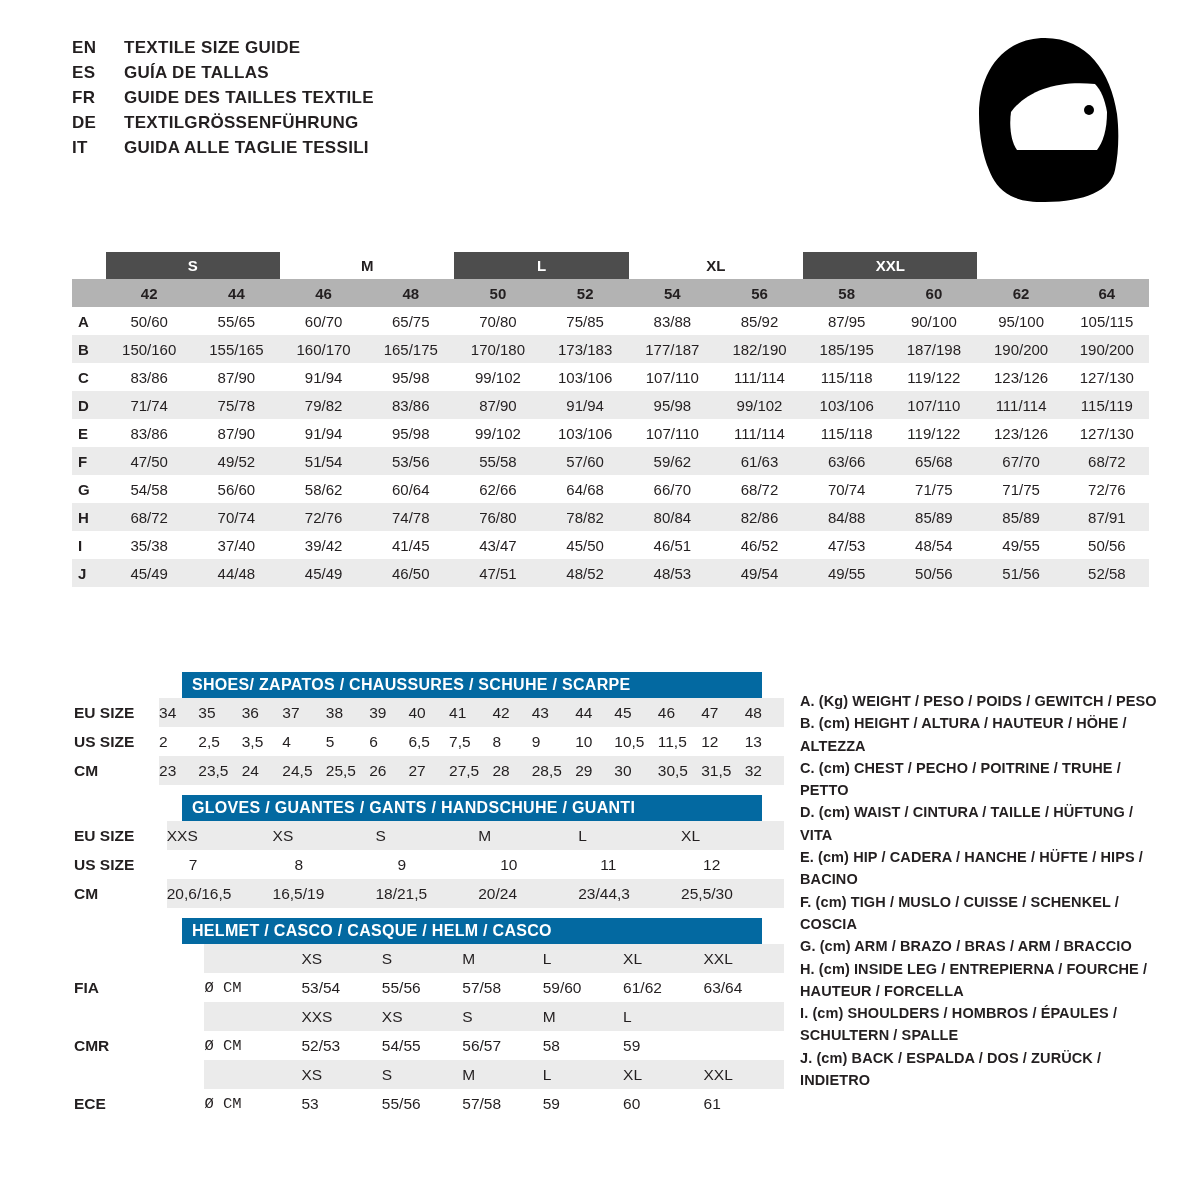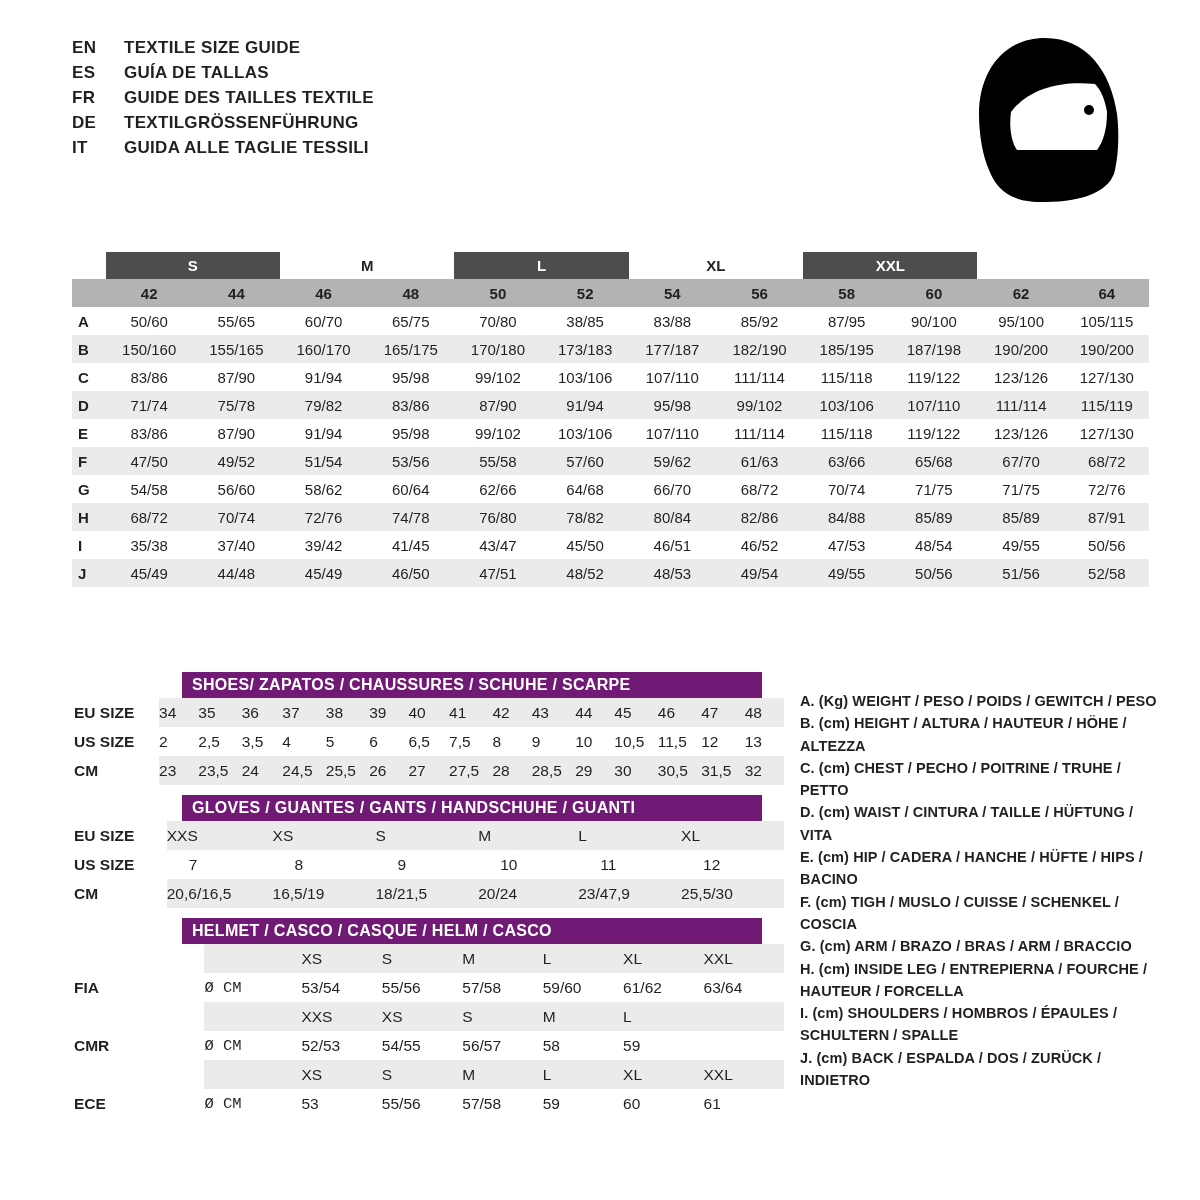--- a/index.html
+++ b/index.html
@@ -32,21 +32,21 @@
   .num-row { height:28px; background:#b3b3b3; }
   .num-row td { font-size:15px; font-weight:bold; text-align:center; color:#231f20; }
   .data-row { height:28px; }
   .data-row.alt { background:#ebebeb; }
   .data-row td { font-size:15px; text-align:center; color:#231f20; }
   .data-row td.rowlab { font-weight:bold; text-align:left; padding-left:6px; width:26px; }
 
   
   .lower { position:absolute; left:72px; top:672px; width:712px; }
   .sub-block { margin-bottom:10px; }
-  .sub-title { background:#701a75; color:#ffffff; font-size:16px; font-weight:bold;
+  .sub-title { background:#0369a1; color:#ffffff; font-size:16px; font-weight:bold;
                letter-spacing:0.3px; padding:4px 0 4px 10px; margin-left:110px; width:580px;
                box-sizing:border-box; }
   .sub-table { border-collapse:collapse; width:712px; }
   .sub-table td { font-size:15.5px; padding:0; height:29px; vertical-align:middle; color:#231f20; }
   .sub-table td.lab { width:110px; font-weight:bold; text-align:left; padding-left:2px; }
   .sub-table tr.shade td { background:#ebebeb; }
   .sub-table tr.shade td.lab { background:#ffffff; }
   .sub-table td.cell { text-align:left; }
 
   
@@ -140,21 +140,21 @@
         <td>64</td>
       </tr>
 
       <tr class="data-row">
         <td class="rowlab">A</td>
         <td>50/60</td>
         <td>55/65</td>
         <td>60/70</td>
         <td>65/75</td>
         <td>70/80</td>
-        <td>38/85</td>
+        <td>75/85</td>
         <td>83/88</td>
         <td>85/92</td>
         <td>87/95</td>
         <td>90/100</td>
         <td>95/100</td>
         <td>105/115</td>
       </tr>
       <tr class="data-row alt">
         <td class="rowlab">B</td>
         <td>150/160</td>
@@ -379,21 +379,21 @@
           <td class="cell glove-cell" style="padding-left:22px">10</td>
           <td class="cell glove-cell" style="padding-left:22px">11</td>
           <td class="cell glove-cell" style="padding-left:22px">12</td>
         </tr>
         <tr class="shade">
           <td class="lab">CM</td>
           <td class="cell glove-cell">20,6/16,5</td>
           <td class="cell glove-cell">16,5/19</td>
           <td class="cell glove-cell">18/21,5</td>
           <td class="cell glove-cell">20/24</td>
-          <td class="cell glove-cell">23/47,9</td>
+          <td class="cell glove-cell">23/44,3</td>
           <td class="cell glove-cell">25,5/30</td>
         </tr>
       </tbody>
         </table>
     </div>
 
     <div class="sub-block">
       <div class="sub-title">HELMET / CASCO / CASQUE / HELM / CASCO</div>
       <table class="sub-table">
 

